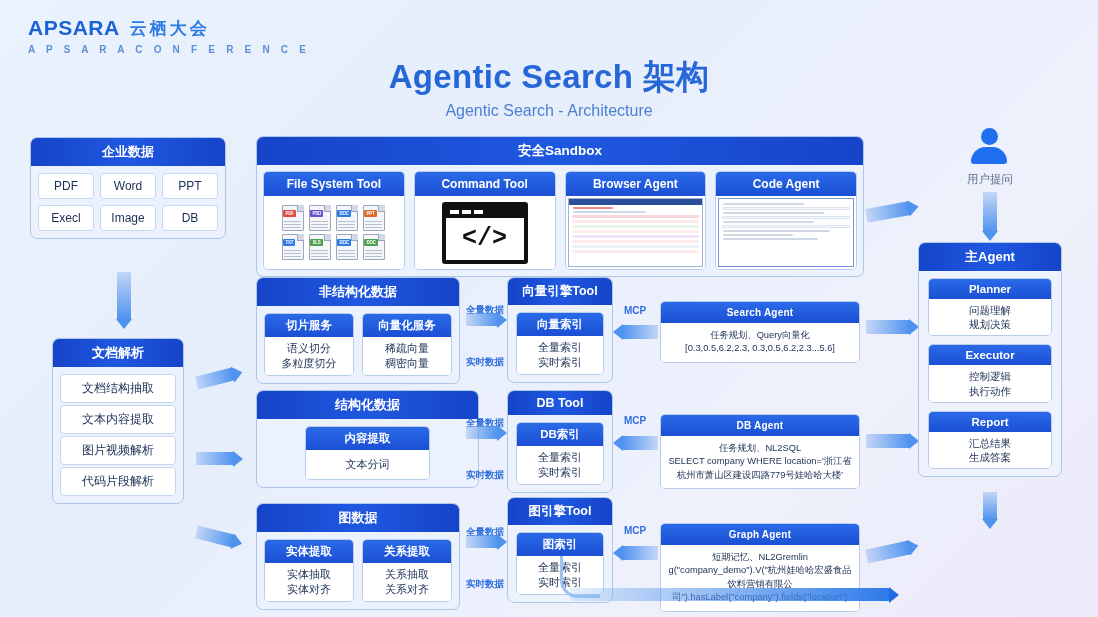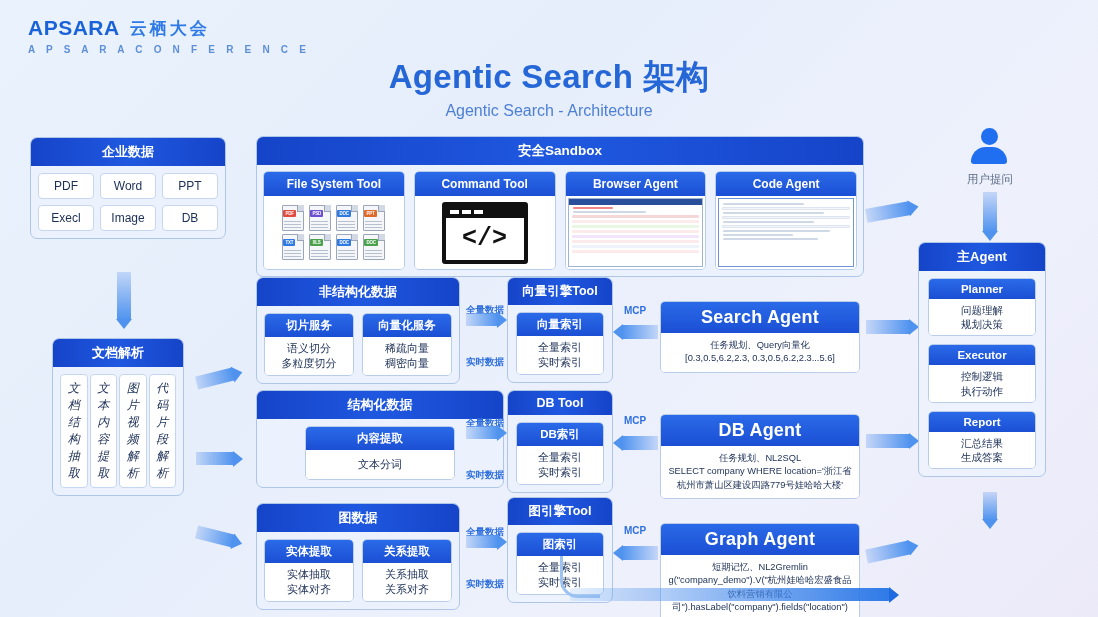--- a/index.html
+++ b/index.html
@@ -64,21 +64,21 @@
     background: #fff; color: #1b2f55; font-size: 11px; text-align: center;
     padding: 4px 2px; line-height: 1.35;
   }
 
   
   .ent { left: 30px; top: 137px; width: 196px; }
   .ent .grid { display: grid; grid-template-columns: repeat(3,1fr); gap: 6px; }
 
   
   .docp { left: 52px; top: 338px; width: 132px; }
-  .docp .list { display: flex; flex-direction: row; gap: 2px; font-style: italic; }
+  .docp .list { display: flex; flex-direction: column; gap: 2px; }
 
   
   .sandbox { left: 256px; top: 136px; width: 608px; }
   .sandbox .panel-head { font-size: 13.5px; }
   .sandbox .row { display: flex; gap: 9px; padding: 6px; }
   .tool-card { flex: 1; border: 1px solid #b9cdea; border-radius: 5px; overflow: hidden; background: #fff; }
   .tool-card .subcard-head { font-size: 12px; padding: 5px 0; }
   .tool-thumb { height: 73px; background: #fff; display: flex; align-items: center; justify-content: center; padding: 3px; }
 
   .file-grid { display: grid; grid-template-columns: repeat(4, 1fr); gap: 3px 5px; }
@@ -103,48 +103,48 @@
   .term-ic .bar i { width: 9px; height: 4px; background: #fff; display: block; }
   .term-ic .code { display: flex; align-items: center; justify-content: center; height: 42px; font-size: 25px; font-weight: bold; color: #111; font-family: "Liberation Mono", monospace; }
 
   .shot { width: 100%; height: 100%; border: 1px solid #9fb3d4; position: relative; overflow: hidden; background: #fff; }
   .shot .tb { height: 6px; background: #2a4f9a; }
   .shot .rowline { height: 3px; margin: 2px 3px; border-radius: 1px; }
   .shot .txtline { height: 2px; margin: 2px 4px; background: #cfd8e6; border-radius: 1px; }
 
   
   .unstruct { left: 256px; top: 277px; width: 204px; }
-  .struct   { left: 256px; top: 390px; width: 248px; }
+  .struct   { left: 256px; top: 390px; width: 223px; }
   .graphd   { left: 256px; top: 503px; width: 204px; }
   .two-col { display: flex; gap: 8px; }
   .two-col > * { flex: 1; }
 
   
   .engine { width: 106px; }
   .eng1 { left: 507px; top: 277px; }
   .eng2 { left: 507px; top: 390px; }
   .eng3 { left: 507px; top: 497px; }
   .engine .panel-head { font-size: 12.5px; }
   .engine .panel-body { padding: 7px 8px; }
 
   
   .agent { width: 200px; border-radius: 5px; overflow: hidden; border: 1px solid #b9cdea; background:#fff; }
-  .agent .subcard-head { font-size: 18px; padding: 5px 0; letter-spacing: .2px; }
+  .agent .subcard-head { font-size: 10px; padding: 5px 0; letter-spacing: .2px; }
   .agent .subcard-body { font-size: 9.3px; padding: 6px 5px; line-height: 1.45; }
   .ag1 { left: 660px; top: 301px; }
   .ag2 { left: 660px; top: 414px; }
   .ag3 { left: 660px; top: 523px; }
 
   
   .user-ic { left: 968px; top: 128px; width: 42px; height: 40px; }
   .user-ic .head { width: 17px; height: 17px; border-radius: 50%; background: #1f6ff0; margin: 0 auto; }
   .user-ic .body { width: 36px; height: 17px; border-radius: 18px 18px 3px 3px; background: #1f6ff0; margin: 2px auto 0; }
   .user-label { left: 930px; top: 172px; width: 120px; text-align: center; font-size: 11.5px; color: #5b6b86; }
 
-  .mainagent { left: 918px; top: 242px; width: 128px; }
+  .mainagent { left: 918px; top: 242px; width: 144px; }
   .mainagent .panel-head { font-size: 13px; }
   .mainagent .panel-body { padding: 7px 9px; display: flex; flex-direction: column; gap: 8px; }
   .mainagent .subcard-head { font-size: 11.5px; }
   .mainagent .subcard-body { font-size: 10.5px; }
 
   .memory { left: 925px; top: 528px; width: 131px; }
   .memory .panel-head { font-size: 12.5px; }
   .memory .mem-body { background: #fff; padding: 6px 4px; font-size: 10px; color: #1b2f55; line-height: 1.7; text-align: center; }
 
   

